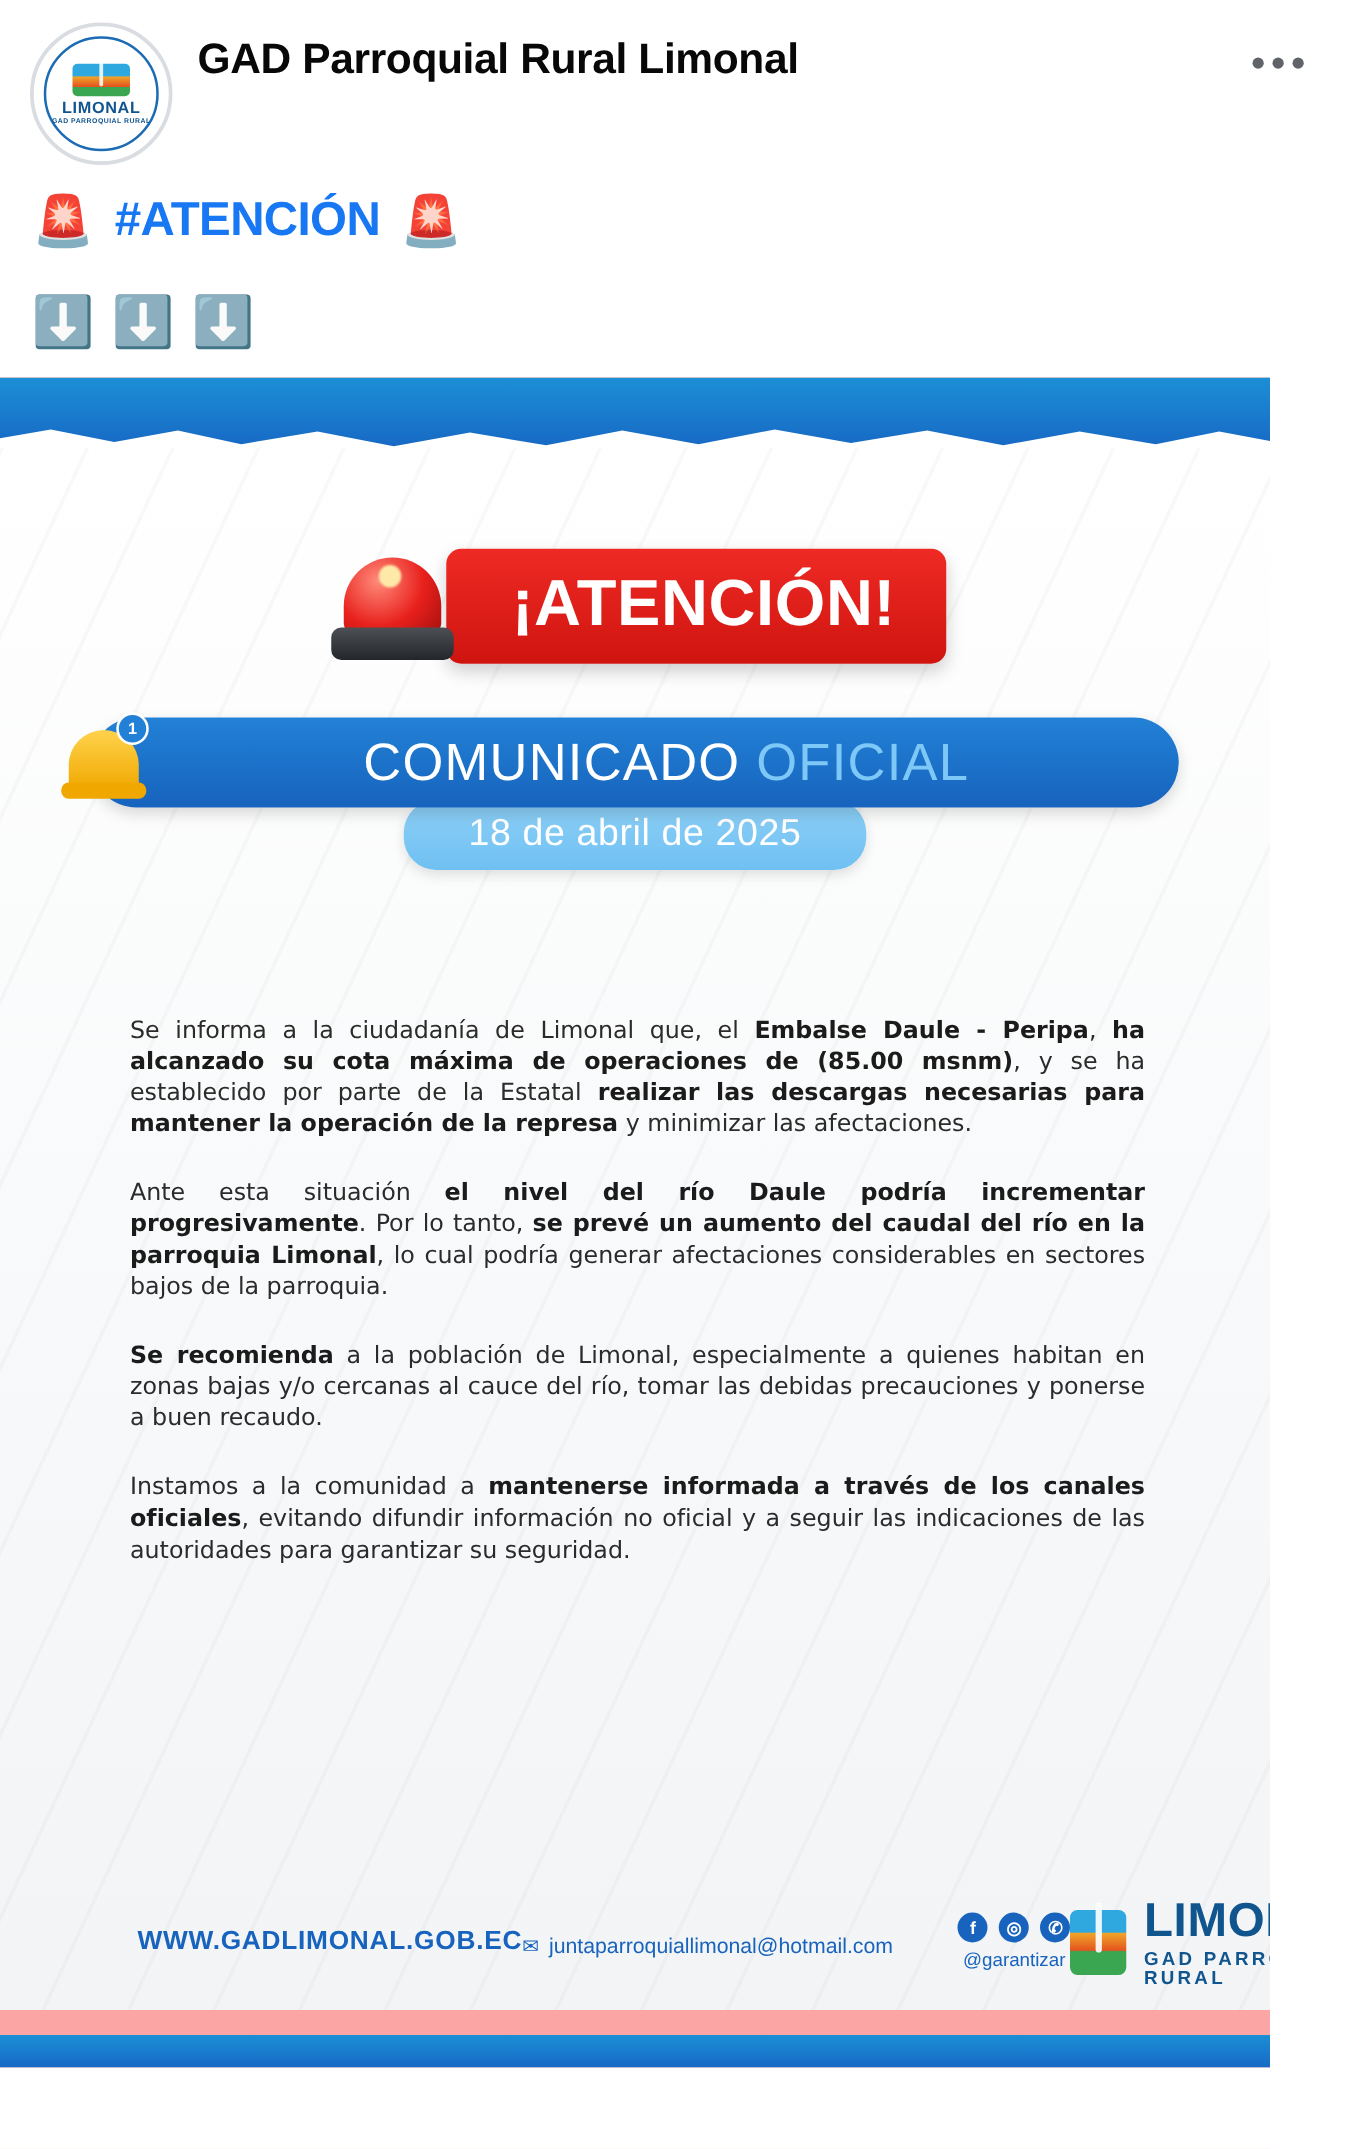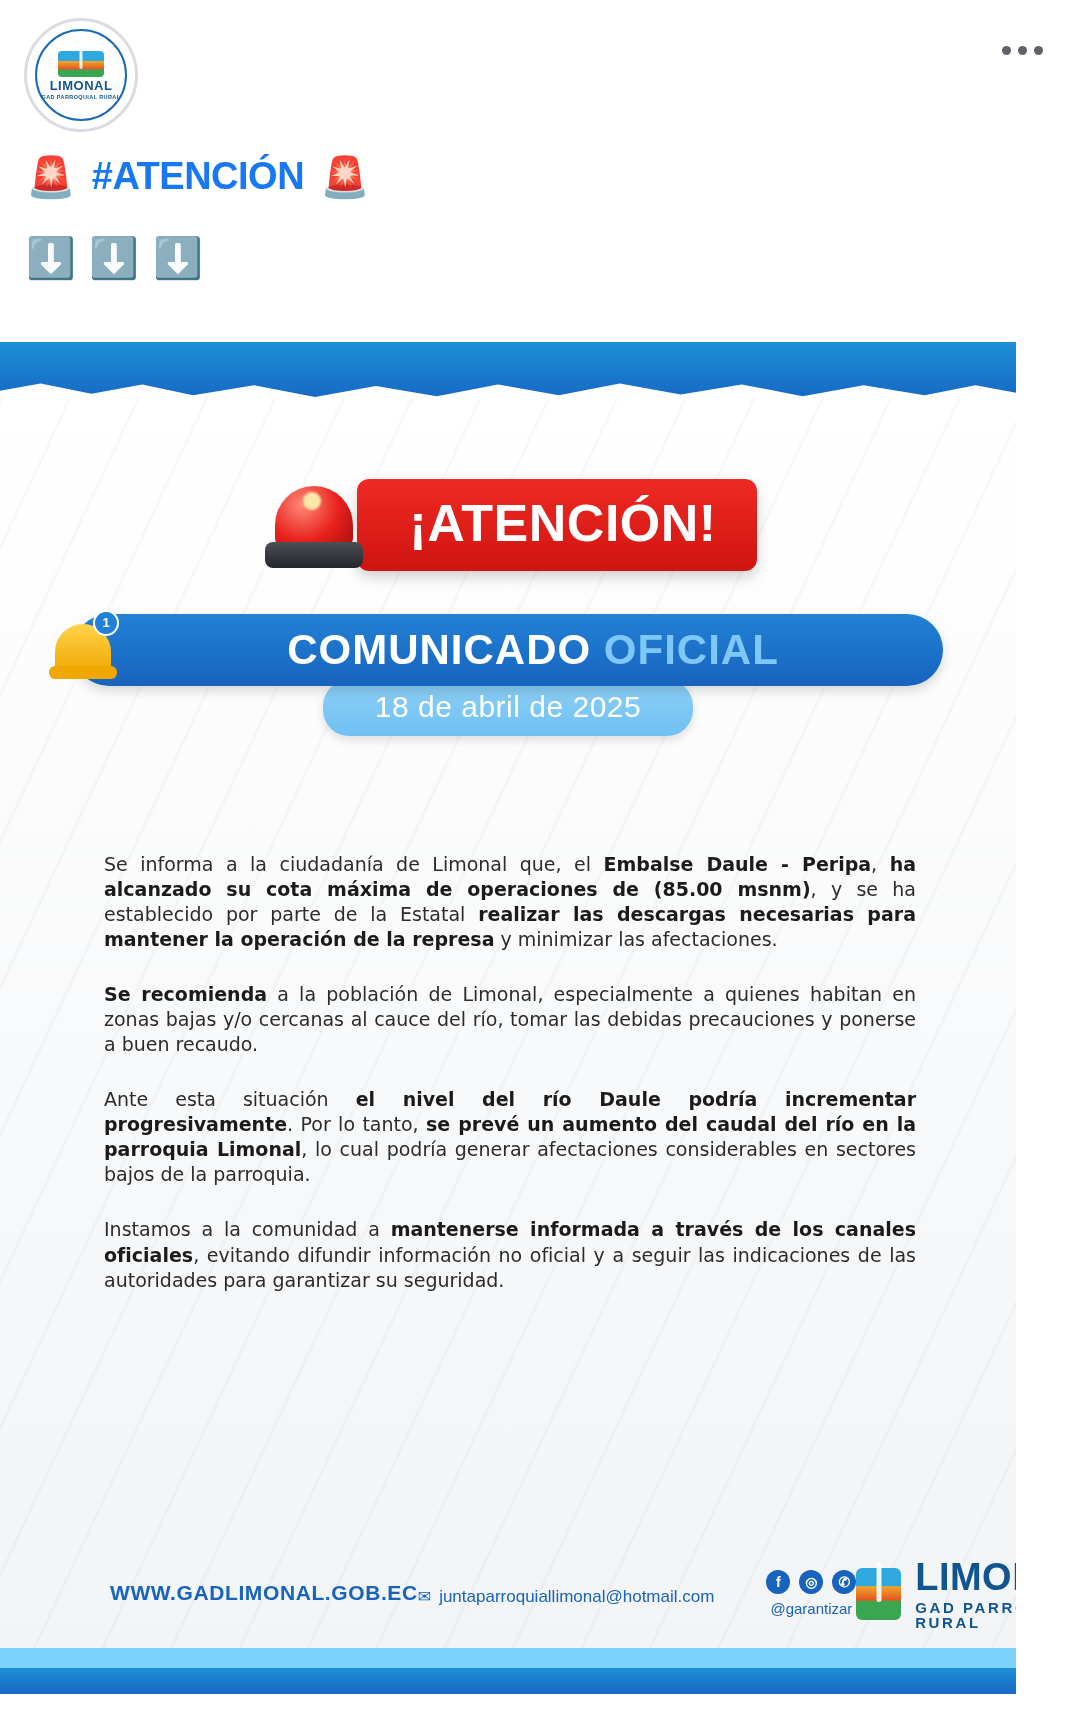--- a/index.html
+++ b/index.html
@@ -163,23 +163,22 @@
   .arrow-emoji {
     font-size: 40px;
     line-height: 1;
   }
 
   
   .post-image {
     position: relative;
     width: 1016px;
     height: 1352px;
-    background: #7dd3fc;
+    background: #fca5a5;
     overflow: hidden;
-    margin-top: 40px;
   }
   .img-topband {
     position: absolute;
     left: 0; top: 0; right: 0;
     height: 56px;
     background: linear-gradient(180deg,#1c8fd6 0%, #1769c4 100%);
   }
   .img-torn {
     position: absolute;
     left: 0; right: 0; top: 26px;
@@ -316,21 +315,21 @@
     font-size: 13px;
     font-weight: 700;
     display: flex;
     align-items: center;
     justify-content: center;
     border: 2px solid #ffffff;
   }
   .comunicado-text {
     color: #ffffff;
     font-size: 42px;
-    font-weight: 700;
+    font-weight: 400;
     letter-spacing: 1px;
     white-space: nowrap;
   }
   .comunicado-text .oficial {
     color: #7ec8f7;
   }
   .fecha-pill {
     margin-top: -6px;
     background: linear-gradient(180deg,#8ed0f7 0%, #6fc0f2 100%);
     border-radius: 26px;
@@ -474,20 +473,21 @@
 
   <div class="avatar">
     <div class="logo-inner">
       <div class="logo-mark"></div>
       <div class="logo-text">LIMONAL</div>
       <div class="logo-sub">GAD PARROQUIAL RURAL</div>
     </div>
   </div>
 
   <div class="header-text">
+    <div class="page-name">GAD Parroquial Rural Limonal</div>
   </div>
 
   <div class="more-btn">
     <span></span>
     <span></span>
     <span></span>
   </div>
 </div>
 
 <div class="post-body">
@@ -527,22 +527,22 @@
       <div class="comunicado-text">
         <span>COMUNICADO</span>
         <span class="oficial">OFICIAL</span>
       </div>
     </div>
     <div class="fecha-pill">18 de abril de 2025</div>
   </div>
 
   <div class="img-text" id="img-text">
       <p><span>Se informa a la ciudadanía de Limonal que, el </span><b>Embalse Daule - Peripa</b><span>, </span><b>ha alcanzado su cota máxima de operaciones de (85.00 msnm)</b><span>, y se ha establecido por parte de la Estatal </span><b>realizar las descargas necesarias para mantener la operación de la represa</b><span> y minimizar las afectaciones.</span></p>
+      <p><span>Ante esta situación </span><b>el nivel del río Daule podría incrementar progresivamente</b><span>. Por lo tanto, </span><b>se prevé un aumento del caudal del río en la parroquia Limonal</b><span>, lo cual podría generar afectaciones considerables en sectores bajos de la parroquia.</span></p>
       <p><b>Se recomienda</b><span> a la población de Limonal, especialmente a quienes habitan en zonas bajas y/o cercanas al cauce del río, tomar las debidas precauciones y ponerse a buen recaudo.</span></p>
-      <p><span>Ante esta situación </span><b>el nivel del río Daule podría incrementar progresivamente</b><span>. Por lo tanto, </span><b>se prevé un aumento del caudal del río en la parroquia Limonal</b><span>, lo cual podría generar afectaciones considerables en sectores bajos de la parroquia.</span></p>
       <p><span>Instamos a la comunidad a </span><b>mantenerse informada a través de los canales oficiales</b><span>, evitando difundir información no oficial y a seguir las indicaciones de las autoridades para garantizar su seguridad.</span></p>
     </div>
 
   <div class="img-footer">
     <div class="footer-left">
       <div class="footer-web">WWW.GADLIMONAL.GOB.EC</div>
       <div class="footer-mail">
         <span class="mail-ico">✉</span>
         <span>juntaparroquiallimonal@hotmail.com</span>
       </div>

